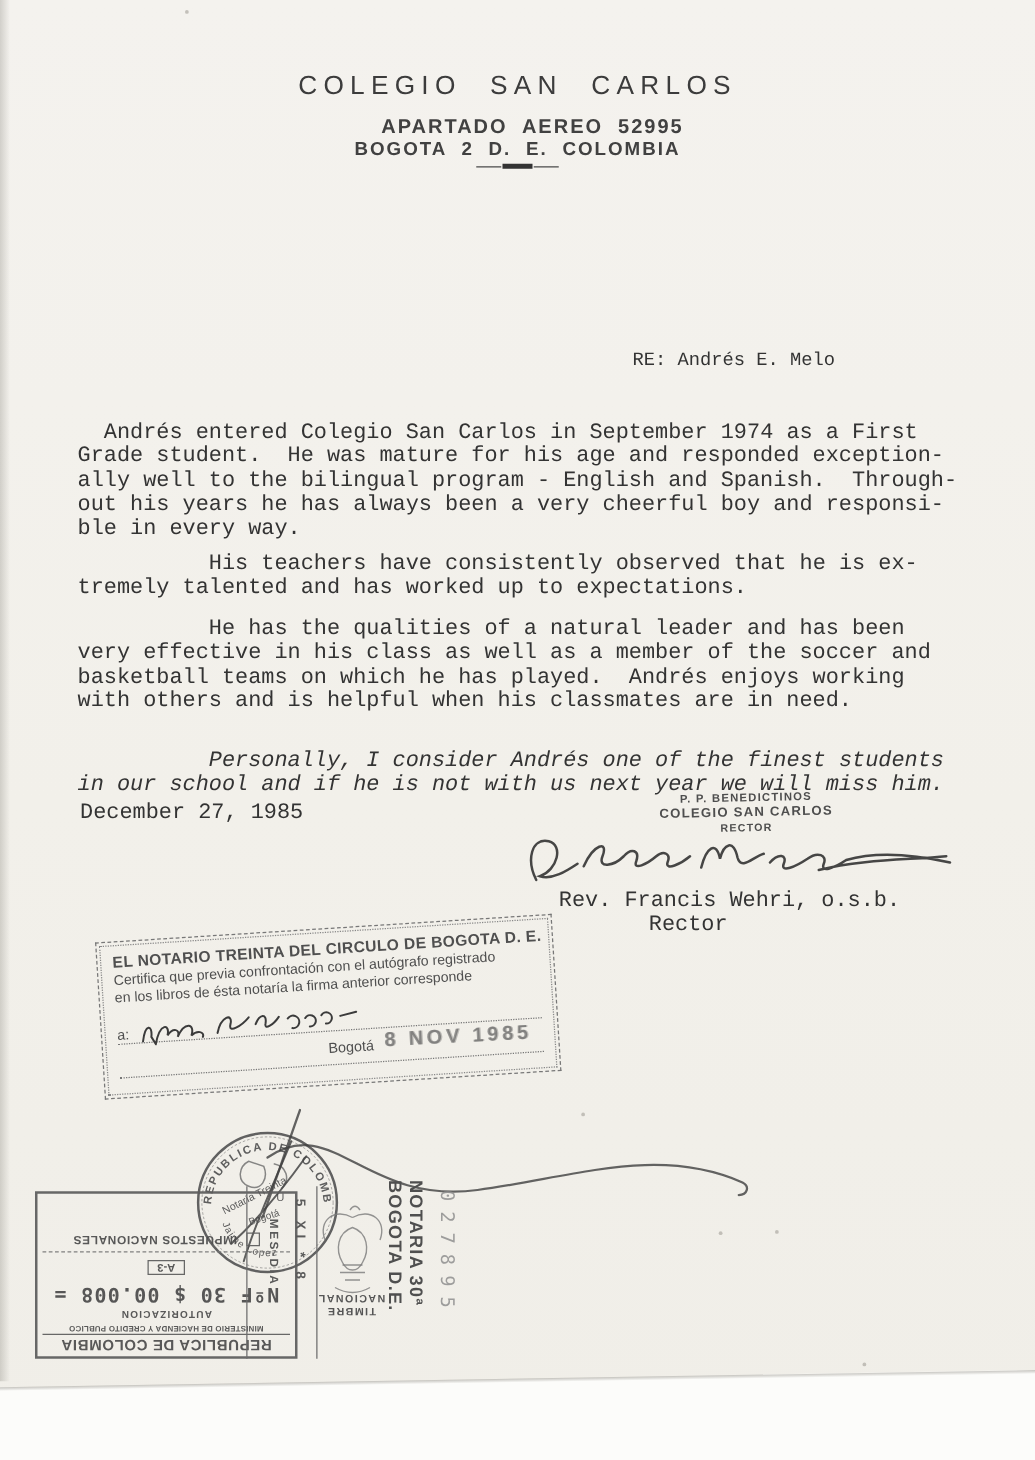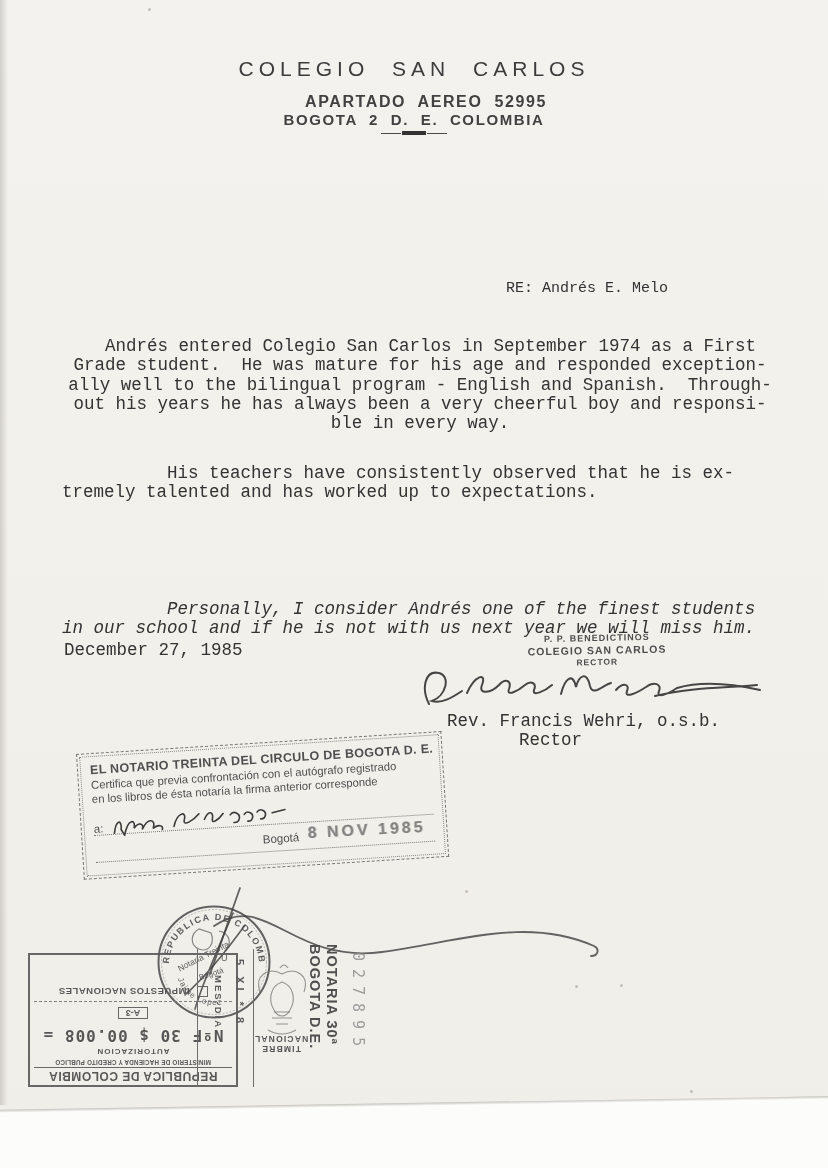--- a/index.html
+++ b/index.html
@@ -21,21 +21,21 @@
   .lh-addr1{top:93px;font-size:16px;font-weight:700;letter-spacing:1.6px;word-spacing:6px;color:#414141;margin-left:12px;}
   .lh-addr2{top:111px;font-size:15px;font-weight:700;letter-spacing:1.6px;word-spacing:6px;color:#414141;}
   .lh-divider{position:absolute;left:0;top:131px;width:828px;display:flex;justify-content:center;align-items:center;}
   .lh-divider .thin{width:20px;height:1px;background:#4a4a4a;}
   .lh-divider .thick{width:24px;height:4px;background:#333;margin:0 1px;}
 
   
   .tw{font-family:"Liberation Mono",monospace;color:#333;}
   .re-line{position:absolute;left:506px;top:280px;font-size:15px;}
   .para{position:absolute;left:62px;width:716px;font-size:17.5px;line-height:19.3px;white-space:pre-wrap;}
-  .p1{top:337px;text-align:center;} .p2{top:464px;} .p3{top:494px;} .p4{top:600px;font-style:italic;}
+  .p1{top:337px;} .p2{top:442px;} .p3{top:494px;} .p4{top:600px;font-style:italic;}
   .date-line{position:absolute;left:64px;top:640px;font-size:17.5px;}
 
   
   .rector-stamp{position:absolute;left:497px;top:633px;width:200px;text-align:center;color:#4e4e4e;
                 transform:rotate(-1.2deg);font-weight:700;}
   .rs1{font-size:9px;letter-spacing:1px;}
   .rs2{font-size:10.5px;letter-spacing:1px;margin-top:1px;}
   .rs3{font-size:8.5px;letter-spacing:1px;margin-top:1px;}
   .signature-svg{position:absolute;left:415px;top:660px;width:360px;height:58px;}
   .signature-svg path{fill:none;stroke:#333;stroke-width:2;stroke-linecap:round;opacity:.9;}
@@ -122,20 +122,24 @@
     </div>
 
     <div class="tw re-line">RE: Andrés E. Melo</div>
     <div class="tw para p1">  Andrés entered Colegio San Carlos in September 1974 as a First
 Grade student.  He was mature for his age and responded exception-
 ally well to the bilingual program - English and Spanish.  Through-
 out his years he has always been a very cheerful boy and responsi-
 ble in every way.</div>
     <div class="tw para p2">          His teachers have consistently observed that he is ex-
 tremely talented and has worked up to expectations.</div>
+    <div class="tw para p3">          He has the qualities of a natural leader and has been
+very effective in his class as well as a member of the soccer and
+basketball teams on which he has played.  Andrés enjoys working
+with others and is helpful when his classmates are in need.</div>
     <div class="tw para p4">          Personally, I consider Andrés one of the finest students
 in our school and if he is not with us next year we will miss him.</div>
     <div class="tw date-line">December 27, 1985</div>
 
     <div class="rector-stamp">
       <div class="rs1">P. P. BENEDICTINOS</div>
       <div class="rs2">COLEGIO SAN CARLOS</div>
       <div class="rs3">RECTOR</div>
     </div>
 

